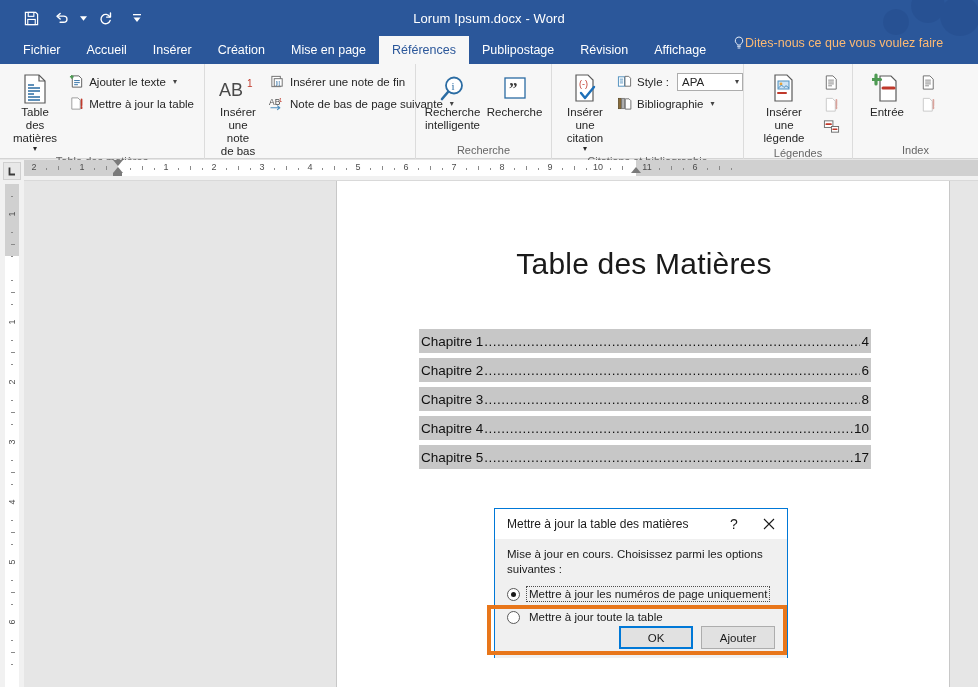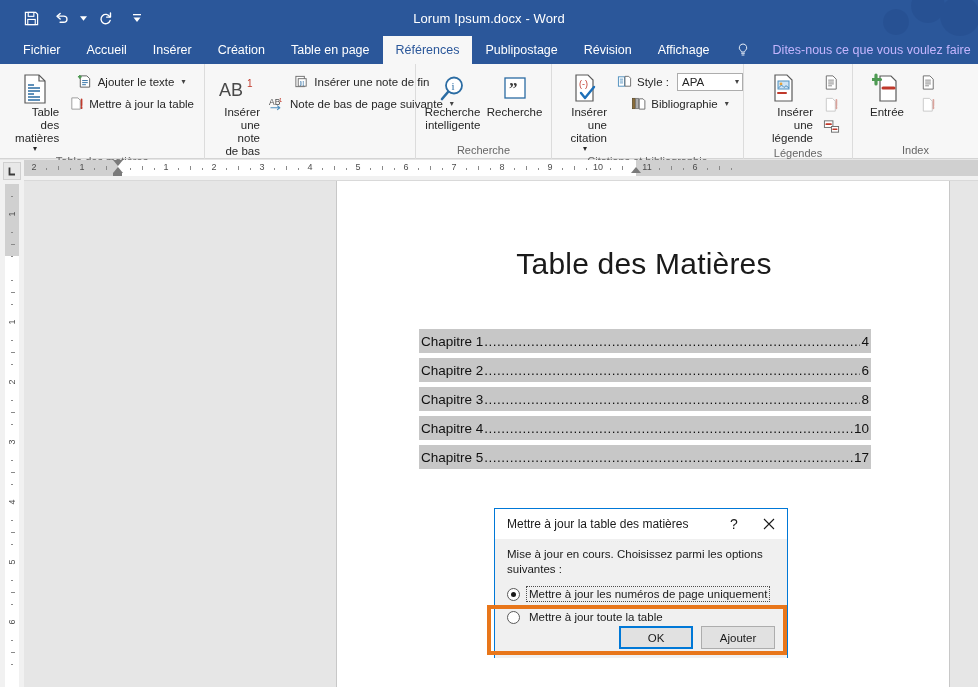--- a/index.html
+++ b/index.html
@@ -36,44 +36,44 @@
   .tabsbar {
     position:absolute; left:0; top:36px; width:978px; height:28px;
     background:#2b579a;
   }
   .tabs { display:flex; align-items:stretch; height:28px; padding-left:10px; }
   .tab {
     padding:0 13px; display:flex; align-items:center;
     color:#ffffff; font-size:12.5px; cursor:pointer; white-space:nowrap;
   }
   .tab.active { background:#f7f7f7; color:#2b579a; }
-  .tellme { display:flex; align-items:center; gap:24px; padding:0 10px 0 14px; color:#c4b5fd; font-size:12.5px; cursor:text; white-space:nowrap;}
+  .tellme { display:flex; align-items:flex-start; gap:0; padding:0 10px 0 14px; color:#fdba74; font-size:12.5px; cursor:text; white-space:nowrap;}
   .bulb { width:12px; height:14px; display:inline-block; }
 
   
   .ribbon {
     position:absolute; left:0; top:64px; width:978px; height:95px;
     background:#f7f7f7; border-bottom:1px solid #d4d4d4;
   }
   .rgroups { display:flex; height:95px; align-items:stretch; }
   .rgroup { position:relative; display:flex; flex-direction:column; justify-content:space-between;
             border-right:1px solid #dcdcdc; padding:3px 0 0 0; }
   .rgroup:last-child { border-right:none; }
   .rgroup-body { flex:1; display:flex; align-items:flex-start; padding:3px 5px 0 5px; }
   .rgroup-title { height:17px; line-height:17px; text-align:center; color:#666; font-size:11px; position:relative; }
   .rgroup-launcher { position:absolute; right:5px; bottom:1px; width:11px; height:11px; cursor:pointer; }
 
   .bigbtn { display:flex; flex-direction:column; align-items:center; justify-content:flex-start;
             width:auto; min-width:56px; padding:2px 6px 0 6px; cursor:pointer; text-align:center;
             color:#262626; font-size:11.5px; line-height:13px; }
   .bigbtn .bico { height:34px; display:flex; align-items:center; justify-content:center; }
-  .bigbtn .blab { white-space:pre-line;text-align:right; }
+  .bigbtn .blab { white-space:pre-line; }
   .bigbtn .bcaret { font-size:8px; line-height:8px; }
 
-  .smallcol { display:flex; flex-direction:column; gap:1px; padding-top:1px;align-items:center; }
+  .smallcol { display:flex; flex-direction:column; gap:1px; padding-top:1px; }
   .smallbtn { display:flex; align-items:center; gap:5px; padding:1px 5px 1px 3px; height:21px;
               cursor:pointer; color:#262626; font-size:11.5px; white-space:nowrap; }
   .smallbtn.disabled { color:#b2b2b2; cursor:default; }
   .smallbtn .sico { width:16px; height:16px; display:flex; align-items:center; justify-content:center; flex:0 0 16px; }
   .caret { font-size:8px; color:#444; margin-left:2px; }
   .stylebox { display:inline-flex; align-items:center; justify-content:space-between;
               width:66px; height:18px; border:1px solid #adadad; background:#fff; padding:0 3px 0 4px;
               font-size:11.5px; margin-left:3px; cursor:pointer; }
 
   .icongrid { display:flex; flex-direction:column; gap:2px; padding:2px 4px 0 2px; }
@@ -190,21 +190,21 @@
 
   <div class="title-text">Lorum Ipsum.docx  -  Word</div>
 </div>
 
 <div class="tabsbar">
   <div class="tabs">
     <div class="tab">Fichier</div>
     <div class="tab">Accueil</div>
     <div class="tab">Insérer</div>
     <div class="tab">Création</div>
-    <div class="tab">Table en page</div>
+    <div class="tab">Mise en page</div>
     <div class="tab active">Références</div>
     <div class="tab">Publipostage</div>
     <div class="tab">Révision</div>
     <div class="tab">Affichage</div>
     <div class="tellme">
       <span class="bulb">
         <svg width="12" height="14" viewBox="0 0 12 14">
             <path d="M6 1a3.7 3.7 0 0 0-2.2 6.7c.4.4.6.8.6 1.3h3.2c0-.5.2-.9.6-1.3A3.7 3.7 0 0 0 6 1z" fill="none" stroke="#e4ecf7" stroke-width="1"></path>
             <path d="M4.6 10.3h2.8M5 12h2" stroke="#e4ecf7" stroke-width="1" stroke-linecap="round"></path>
           </svg>

